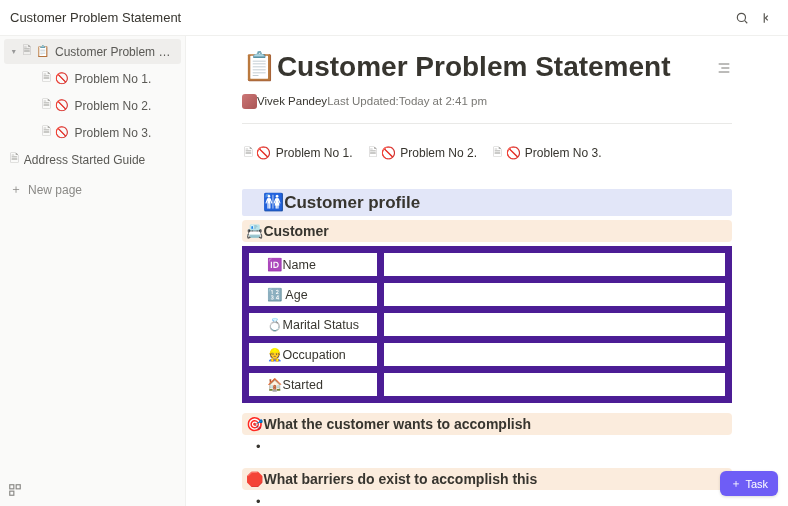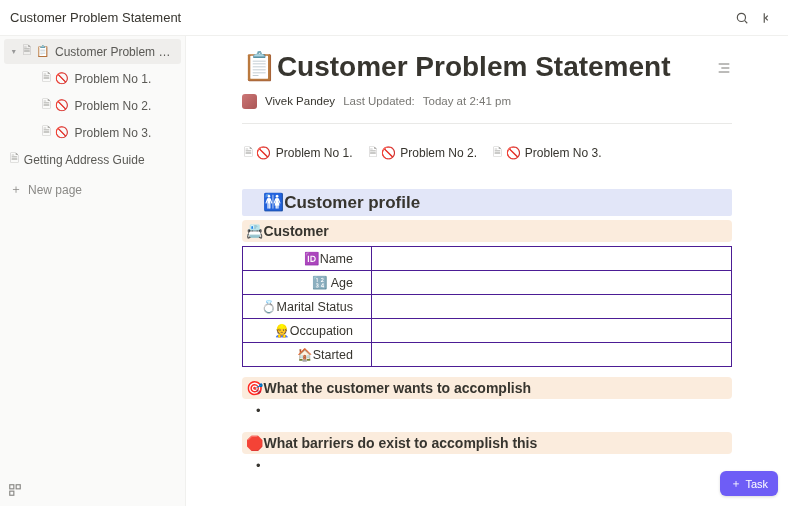--- a/index.html
+++ b/index.html
@@ -95,21 +95,21 @@
       font-size: 28px;
       font-weight: 700;
       line-height: 1.2;
       flex: 1;
     }
     .page-actions {
       margin-top: 10px;
       color: #9b9a97;
     }
     .meta-row {
-      display: flex; align-items: center; gap: 8px;
+      display: flex; align-items: center; 
       margin-top: 10px;
       font-size: 11.5px;
       color: #787773;
     }
     .avatar {
       width: 15px; height: 15px; border-radius: 3px;
       background: linear-gradient(135deg,#c77,#a55);
       display:inline-block;
     }
     .meta-row .author { color: #37352f; font-weight: 500; }
@@ -137,23 +137,22 @@
       background: #fbecdd;
       border-radius: 4px;
     }
     table.profile {
       border-collapse: collapse;
       width: 100%;
       margin-top: 4px;
       font-size: 12.5px;
     }
     table.profile td {
-      border: 1px solid #4c1d95;
+      border: 7px solid #4c1d95;
       padding: 4px 18px;
-      text-align: right;
     }
     table.profile td.k { width: 92px; white-space: nowrap; }
     .bullet-line {
       display:flex; gap:8px; padding:4px 0 4px 14px; font-size:13px; color:#37352f;
     }
     .bullet-line::before { content:"•"; color:#37352f; }
     .task-fab {
       position: fixed;
       right: 10px; bottom: 10px;
       background: #6e5df6;
@@ -206,21 +205,21 @@
       <span class="emoji">🚫</span>
       <span class="label">Problem No 2.</span>
     </div>
     <div class="side-item indent2">
       <span class="page-ico">🗎</span>
       <span class="emoji">🚫</span>
       <span class="label">Problem No 3.</span>
     </div>
     <div class="side-item">
       <span class="page-ico">🗎</span>
-      <span class="label">Getting Address Guide</span>
+      <span class="label">Address Started Guide</span>
     </div>
     <div class="side-newpage">
       <span>＋</span>
       <span>New page</span>
     </div>
     <div class="side-bottom">
       <svg width="14" height="14" viewBox="0 0 24 24" fill="none" stroke="currentColor" stroke-width="2">
           <rect x="3" y="3" width="7" height="7"></rect>
           <rect x="14" y="3" width="7" height="7"></rect>
           <rect x="3" y="14" width="7" height="7"></rect>

